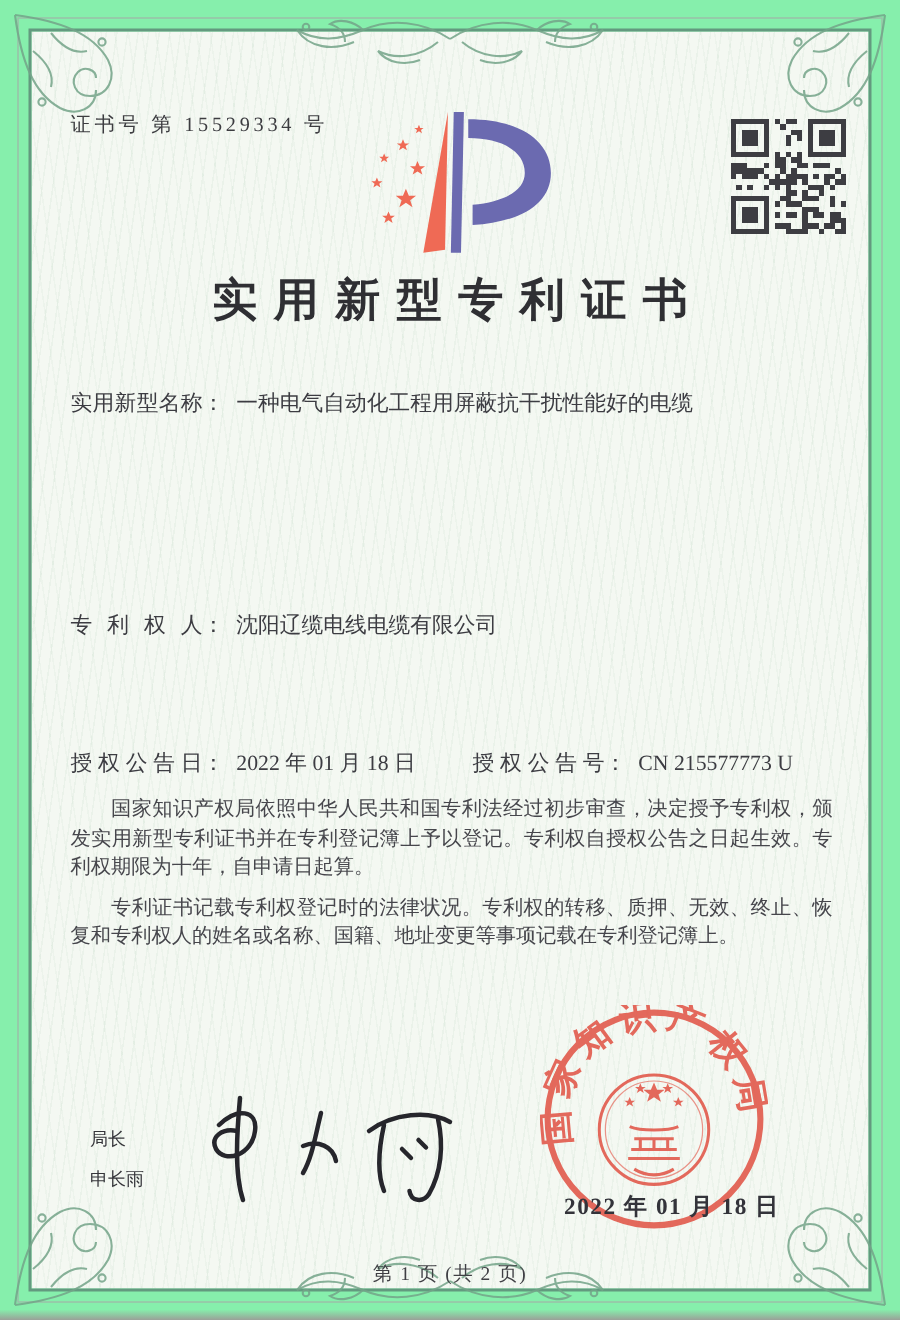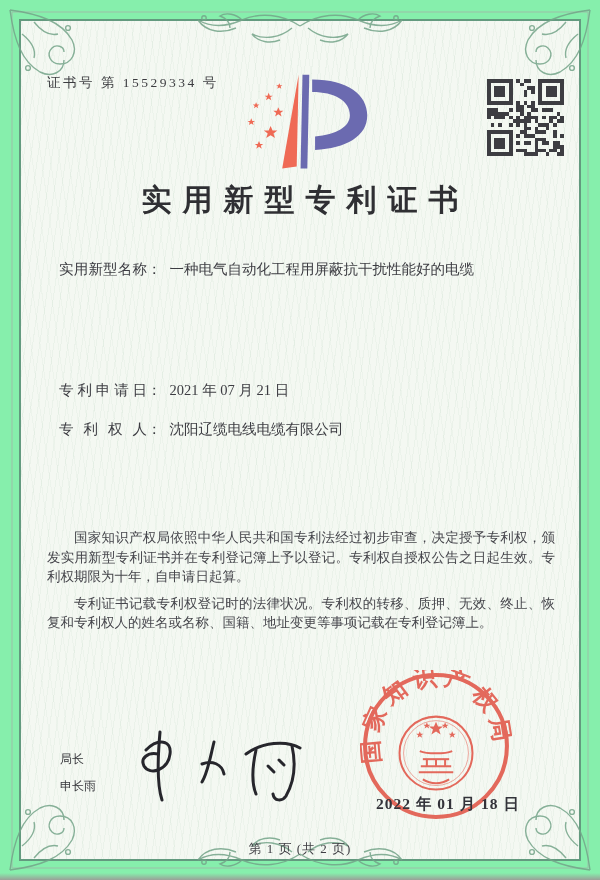--- a/index.html
+++ b/index.html
@@ -11,27 +11,27 @@
       repeating-linear-gradient(82deg, rgba(150,190,160,0.08) 0 1px, rgba(255,255,255,0) 1px 9px),
       #f4f8f2;}
   .border-svg{position:absolute;left:0;top:0;pointer-events:none;}
   .scan-edge{position:absolute;left:0;right:0;bottom:0;height:7px;
     background:linear-gradient(to bottom, rgba(120,130,120,0), #9aa098);}
   .cert-no{position:absolute;left:47px;top:74px;font-size:13.5px;color:#3c3c40;letter-spacing:2.5px;}
   .logo{position:absolute;left:230px;top:70px;}
   .qr{position:absolute;left:487px;top:79px;width:77px;height:77px;}
   .title{position:absolute;left:0;top:180px;width:100%;text-align:center;
     font-size:30px;font-weight:600;color:#2f2f33;letter-spacing:11px;text-indent:11px;}
-  .frow{position:absolute;left:47px;right:40px;font-size:14.5px;color:#3c3c42;line-height:22px;white-space:nowrap;margin-left:12px;}
+  .frow{position:absolute;left:47px;right:40px;font-size:14.5px;color:#3c3c42;line-height:22px;white-space:nowrap;}
   .flabel{display:inline-block;width:88px;text-align:justify;text-align-last:justify;vertical-align:top;}
   .fcolon{display:inline-block;margin-right:8px;}
-  .r1{top:258px}.r2{top:303px}.r3{top:341px}.r4{top:379px}.r5{top:418px}.r6{top:456px}.r7{top:498px}
+  .r1{top:258px}.r2{top:303px}.r3{top:341px}.r4{top:379px}.r5{top:406px}.r6{top:456px}.r7{top:498px}
   .grant2{position:absolute;left:268px;top:0;}
   .paras{position:absolute;left:47px;right:45px;top:529px;font-size:13.5px;color:#46464c;}
-  .paras p{margin:0 0 7px 0;text-indent:2em;text-align:justify;line-height:19.5px;font-family:Liberation Mono, monospace;}
+  .paras p{margin:0 0 7px 0;text-indent:2em;text-align:justify;line-height:19.5px;}
   .signoff{position:absolute;left:60px;top:746px;font-size:12px;color:#35353a;line-height:27px;}
   .signature{position:absolute;left:128px;top:724px;}
   .seal{position:absolute;left:360px;top:670px;opacity:.9;}
   .seal-date{position:absolute;left:376px;top:794px;font-size:15.5px;font-weight:600;color:#33333a;letter-spacing:1px;}
   .footer{position:absolute;left:0;top:840px;width:100%;text-align:center;font-size:13px;color:#3f3f44;letter-spacing:1px;}
 </style>
 </head>
 <body>
 
 <div class="sheet">
@@ -302,25 +302,28 @@
       <rect x="16" y="20" width="1" height="1" fill="#3d3d42"></rect>
       <rect x="19" y="20" width="1" height="1" fill="#3d3d42"></rect>
       <rect x="20" y="20" width="1" height="1" fill="#3d3d42"></rect>
     </svg>
 
   <div class="title">实用新型专利证书</div>
 
   <div class="frow r1">
     <span class="flabel">实用新型名称</span><span class="fcolon">：</span><span>一种电气自动化工程用屏蔽抗干扰性能好的电缆</span>
   </div>
-  <div class="frow r4">
-    <span class="flabel">专利申请日</span><span class="fcolon">：</span><span>2021 年 07 月 21 日</span>
-  </div>
   <div class="frow r5">
     <span class="flabel">专利权人</span><span class="fcolon">：</span><span>沈阳辽缆电线电缆有限公司</span>
+  </div>
+  <div class="frow r7">
+    <span class="flabel">授权公告日</span><span class="fcolon">：</span><span>2022 年 01 月 18 日</span>
+    <span class="grant2">
+      <span class="flabel">授权公告号</span><span class="fcolon">：</span><span>CN 215577773 U</span>
+    </span>
   </div>
 
   <div class="paras">
     <p>国家知识产权局依照中华人民共和国专利法经过初步审查，决定授予专利权，颁发实用新型专利证书并在专利登记簿上予以登记。专利权自授权公告之日起生效。专利权期限为十年，自申请日起算。</p>
     <p>专利证书记载专利权登记时的法律状况。专利权的转移、质押、无效、终止、恢复和专利权人的姓名或名称、国籍、地址变更等事项记载在专利登记簿上。</p>
   </div>
 
   <div class="signoff">
     <div>局长</div>
     <div>申长雨</div>

